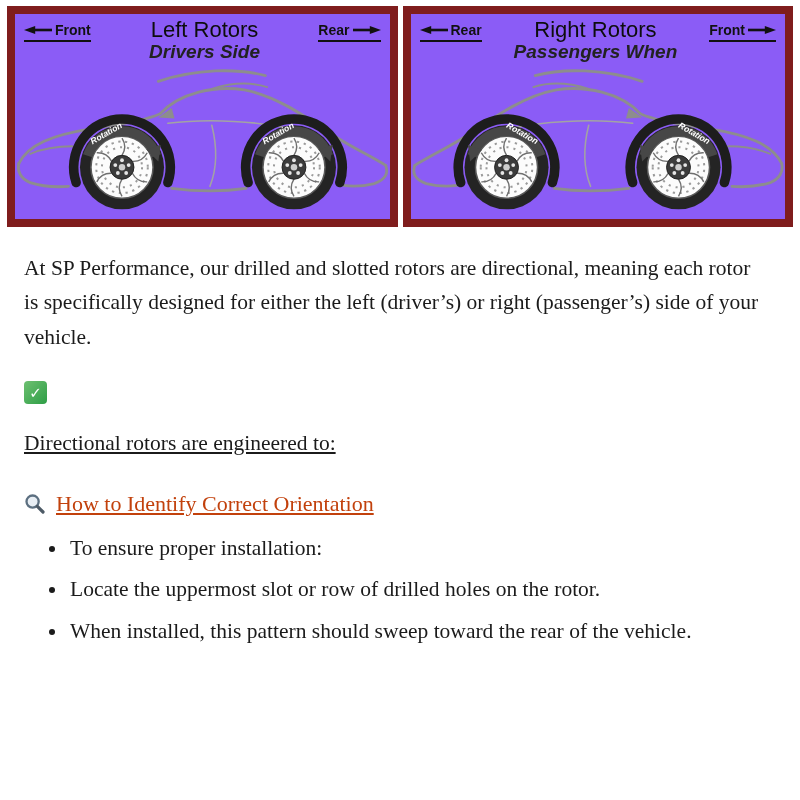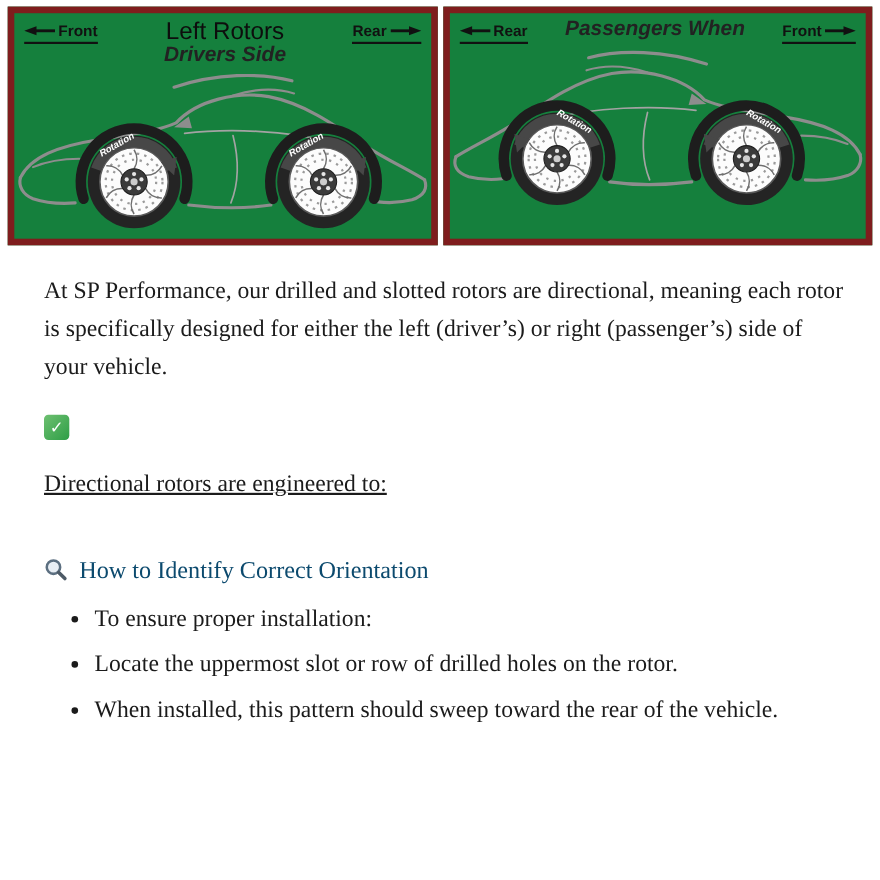--- a/index.html
+++ b/index.html
@@ -4,21 +4,21 @@
 <style>
   html,body { margin:0; padding:0; background:#fff; }
   .page {
     width:800px; height:800px; overflow:hidden; background:#fff;
     color:#1b1b1b; font-family:"Liberation Serif", serif;
     box-sizing:border-box;
   }
 
   
   .diagram-row { display:flex; gap:5px; padding:6px 7px 0 7px; }
-  .panel { flex:1; border:6px solid #7f1d1d; background:#15803d; min-width:0; }
+  .panel { flex:1; border:8px solid #7f1d1d; background:#8b5cf6; min-width:0; }
   .panel-header {
     display:flex; justify-content:space-between; align-items:flex-start;
     padding:5px 9px 0 9px; font-family:"Liberation Sans", sans-serif;
   }
   .dir {
     display:flex; align-items:center; gap:3px;
     font-weight:bold; font-size:14px; color:#111;
     border-bottom:2px solid #111; padding-bottom:2px; margin-top:3px;
   }
   .dir svg { display:block; fill:#111; }
@@ -26,27 +26,27 @@
   .panel-title { font-weight:normal; font-size:22px; line-height:1.05; color:#0d0d0d; }
   .panel-subtitle { font-weight:bold; font-style:italic; font-size:19px; color:#222; }
   .car-svg { display:block; width:100%; height:155px; margin-top:1px; }
   .rot-label {
     font-family:"Liberation Sans", sans-serif;
     font-style:italic; font-weight:bold; font-size:9px;
     fill:#ffffff; text-anchor:middle;
   }
 
   
-  .content { padding:12px 30px 0 40px; }
+  .content { padding:12px 30px 0 24px; }
   .intro { font-size:21.5px; line-height:1.6; margin:12px 0 0 0; max-width:742px; }
   .sec-title {
     display:flex; align-items:center; gap:10px;
     font-size:22px; font-weight:bold; margin:27px 0 0 0; color:#151515;
   }
-  .sec-title.plain { font-weight:normal; color:#0c4a6e; margin-top:48px; }
+  .sec-title.plain { font-weight:normal; color:#c2410c; margin-top:30px;text-decoration:underline; }
   .check-badge {
     width:23px; height:23px; border-radius:4px; flex:0 0 auto;
     background:linear-gradient(135deg,#6ec071,#2e9e46);
     color:#fff; display:flex; align-items:center; justify-content:center;
     font-family:"DejaVu Sans", sans-serif; font-size:15px; font-weight:bold;
   }
   .magnifier { flex:0 0 auto; display:block; }
   .lead { font-size:21.5px; line-height:1.6; margin:22px 0 0 0;text-decoration:underline; }
   ul.bullets { margin:14px 0 0 0; padding:0 0 0 44px; list-style:disc; }
   ul.bullets li {
@@ -147,20 +147,21 @@
     <div class="panel">
       <div class="panel-header">
         <span class="dir">
           <svg width="28" height="10" viewBox="0 0 30 10">
             <polygon points="0,5 12,0.6 12,9.4"></polygon>
               <rect x="10" y="3.6" width="20" height="2.8"></rect>
           </svg>
           <span>Rear</span>
         </span>
         <div class="title-block">
+          <div class="panel-title">Right Rotors</div>
           <div class="panel-subtitle">Passengers When</div>
         </div>
         <span class="dir">
           <span>Front</span>
           <svg width="28" height="10" viewBox="0 0 30 10">
             <polygon points="30,5 18,0.6 18,9.4"></polygon>
               <rect x="0" y="3.6" width="20" height="2.8"></rect>
           </svg>
         </span>
       </div>

